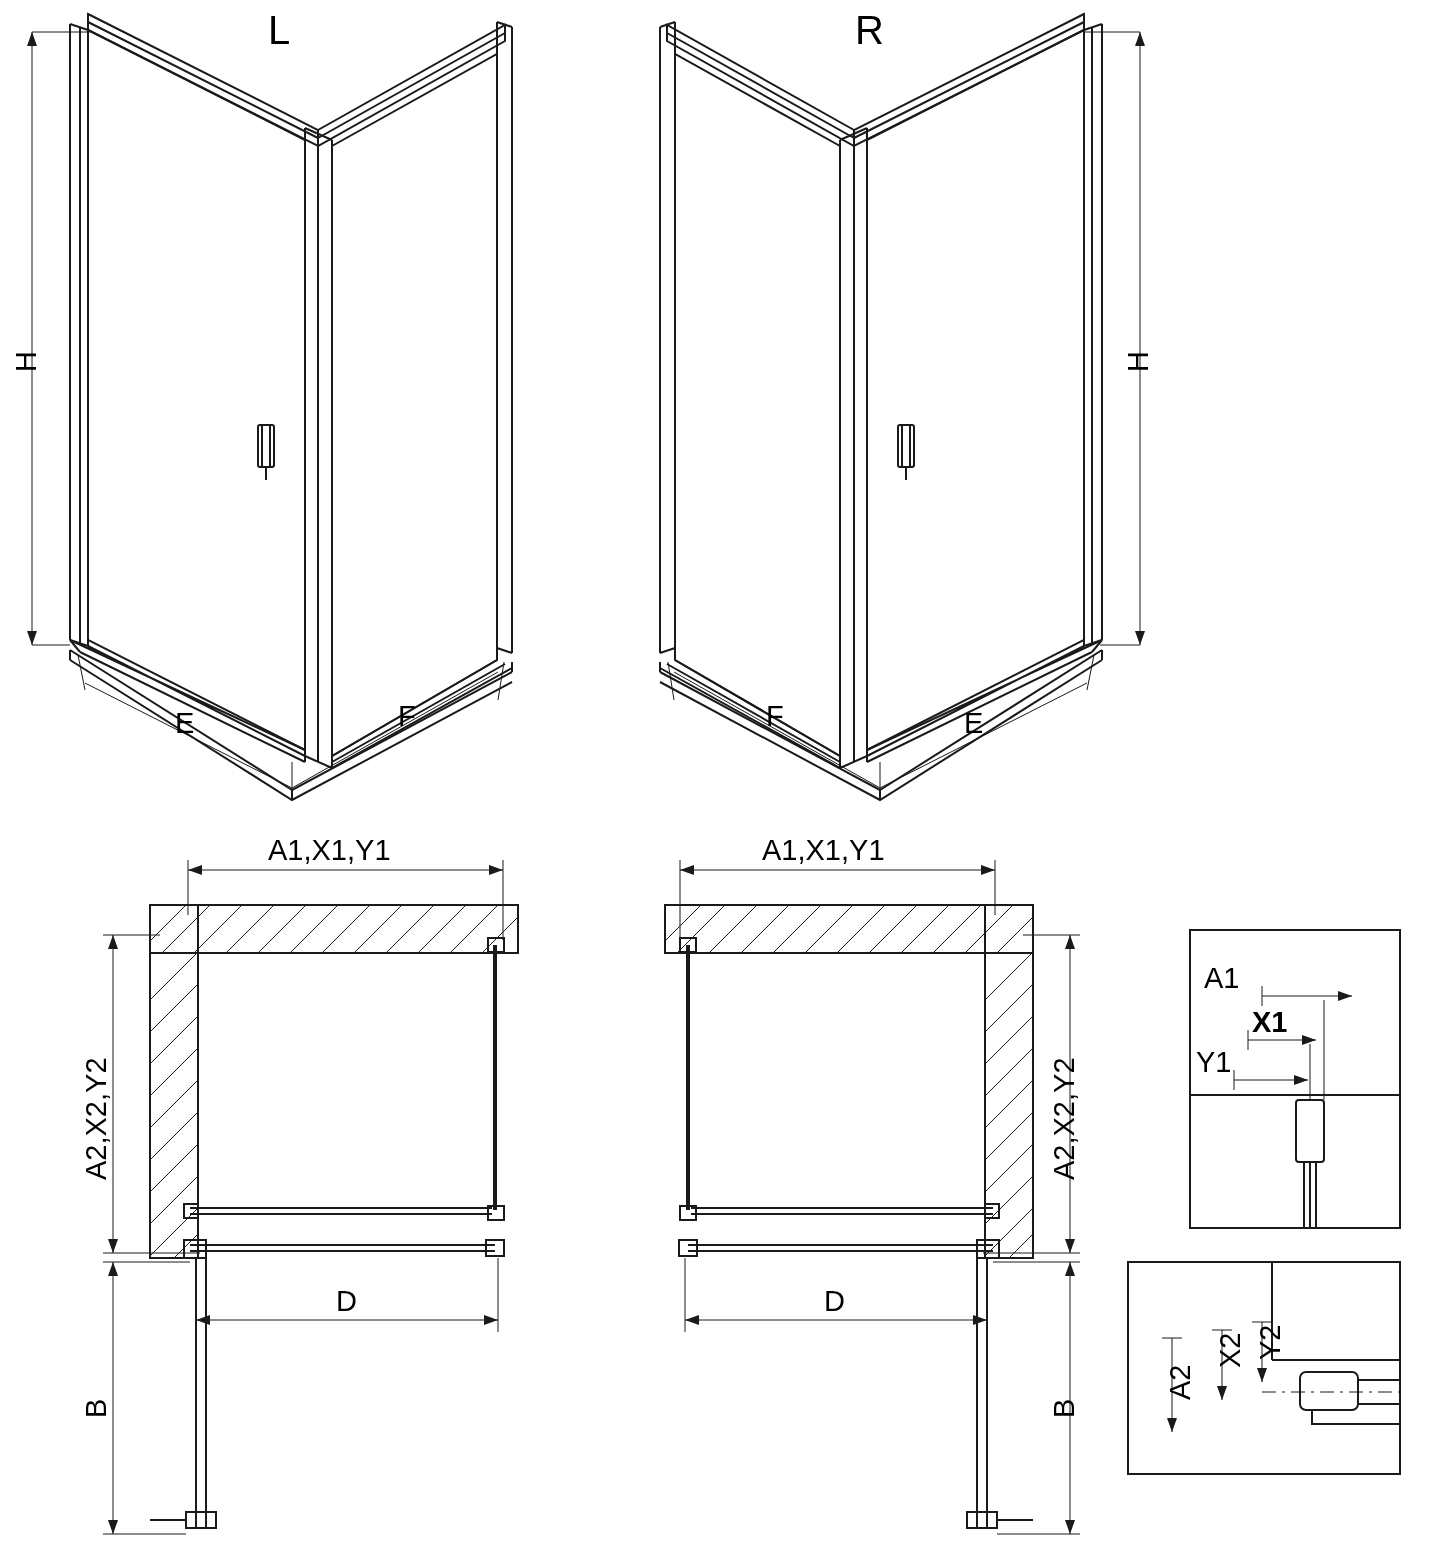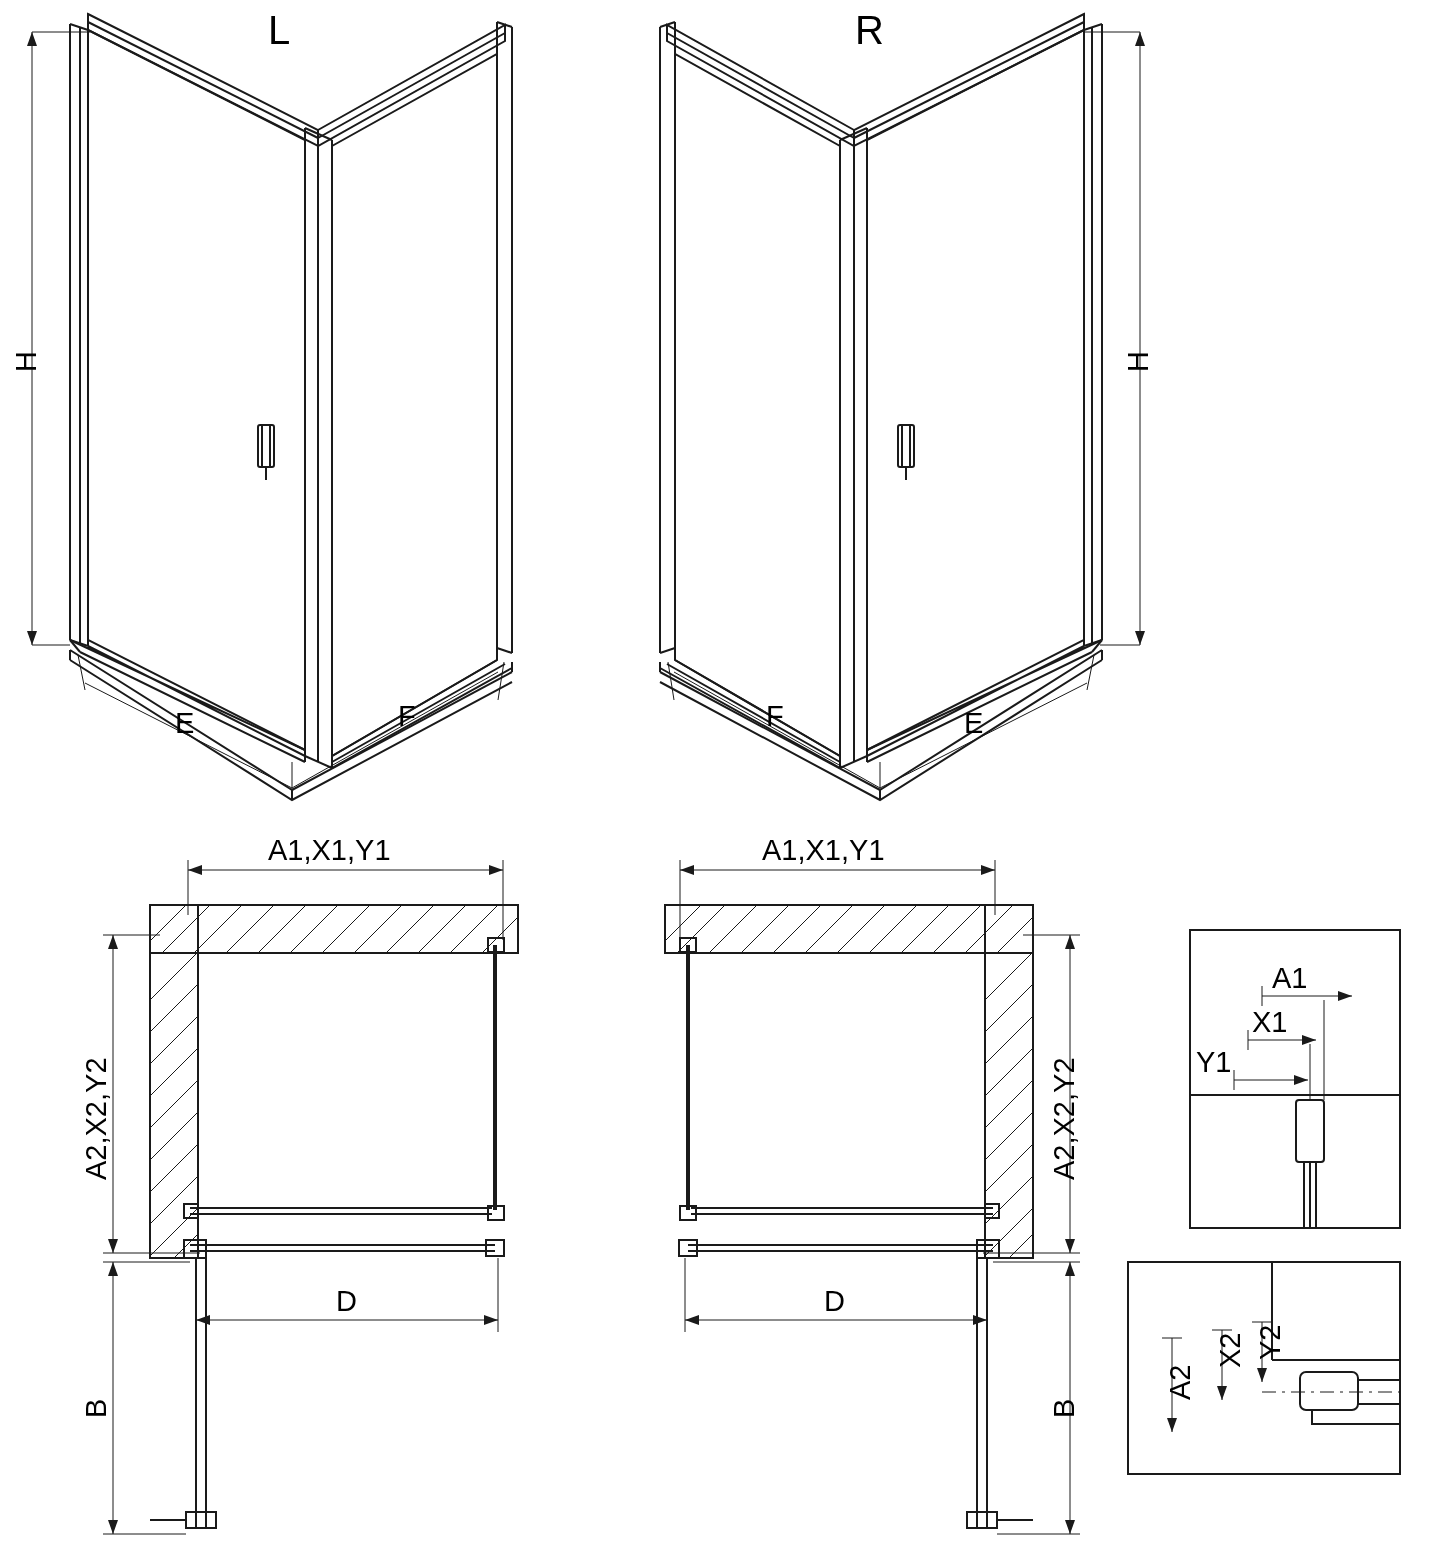--- a/index.html
+++ b/index.html
@@ -400,21 +400,21 @@
 
   <div class="lbl med rot90" style="left:80px; top:1180px;">A2,X2,Y2</div>
   <div class="lbl med rot90" style="left:1048px; top:1180px;">A2,X2,Y2</div>
 
   <div class="lbl med" style="left:336px; top:1285px;">D</div>
   <div class="lbl med" style="left:824px; top:1285px;">D</div>
 
   <div class="lbl med rot90" style="left:80px; top:1418px;">B</div>
   <div class="lbl med rot90" style="left:1048px; top:1418px;">B</div>
 
-  <div class="lbl med" style="left:1272px; top:962px;">A1</div>
-  <div class="lbl med" style="left:1252px; top:1006px;">X1</div>
+  <div class="lbl med" style="left:1204px; top:962px;">A1</div>
+  <div class="lbl med" style="left:1252px; top:1006px;font-weight:bold;">X1</div>
   <div class="lbl med" style="left:1196px; top:1046px;">Y1</div>
 
   <div class="lbl med rot90" style="left:1164px; top:1400px;">A2</div>
   <div class="lbl med rot90" style="left:1214px; top:1368px;">X2</div>
   <div class="lbl med rot90" style="left:1254px; top:1360px;">Y2</div>
 
 </div>
 
 </body></html>

